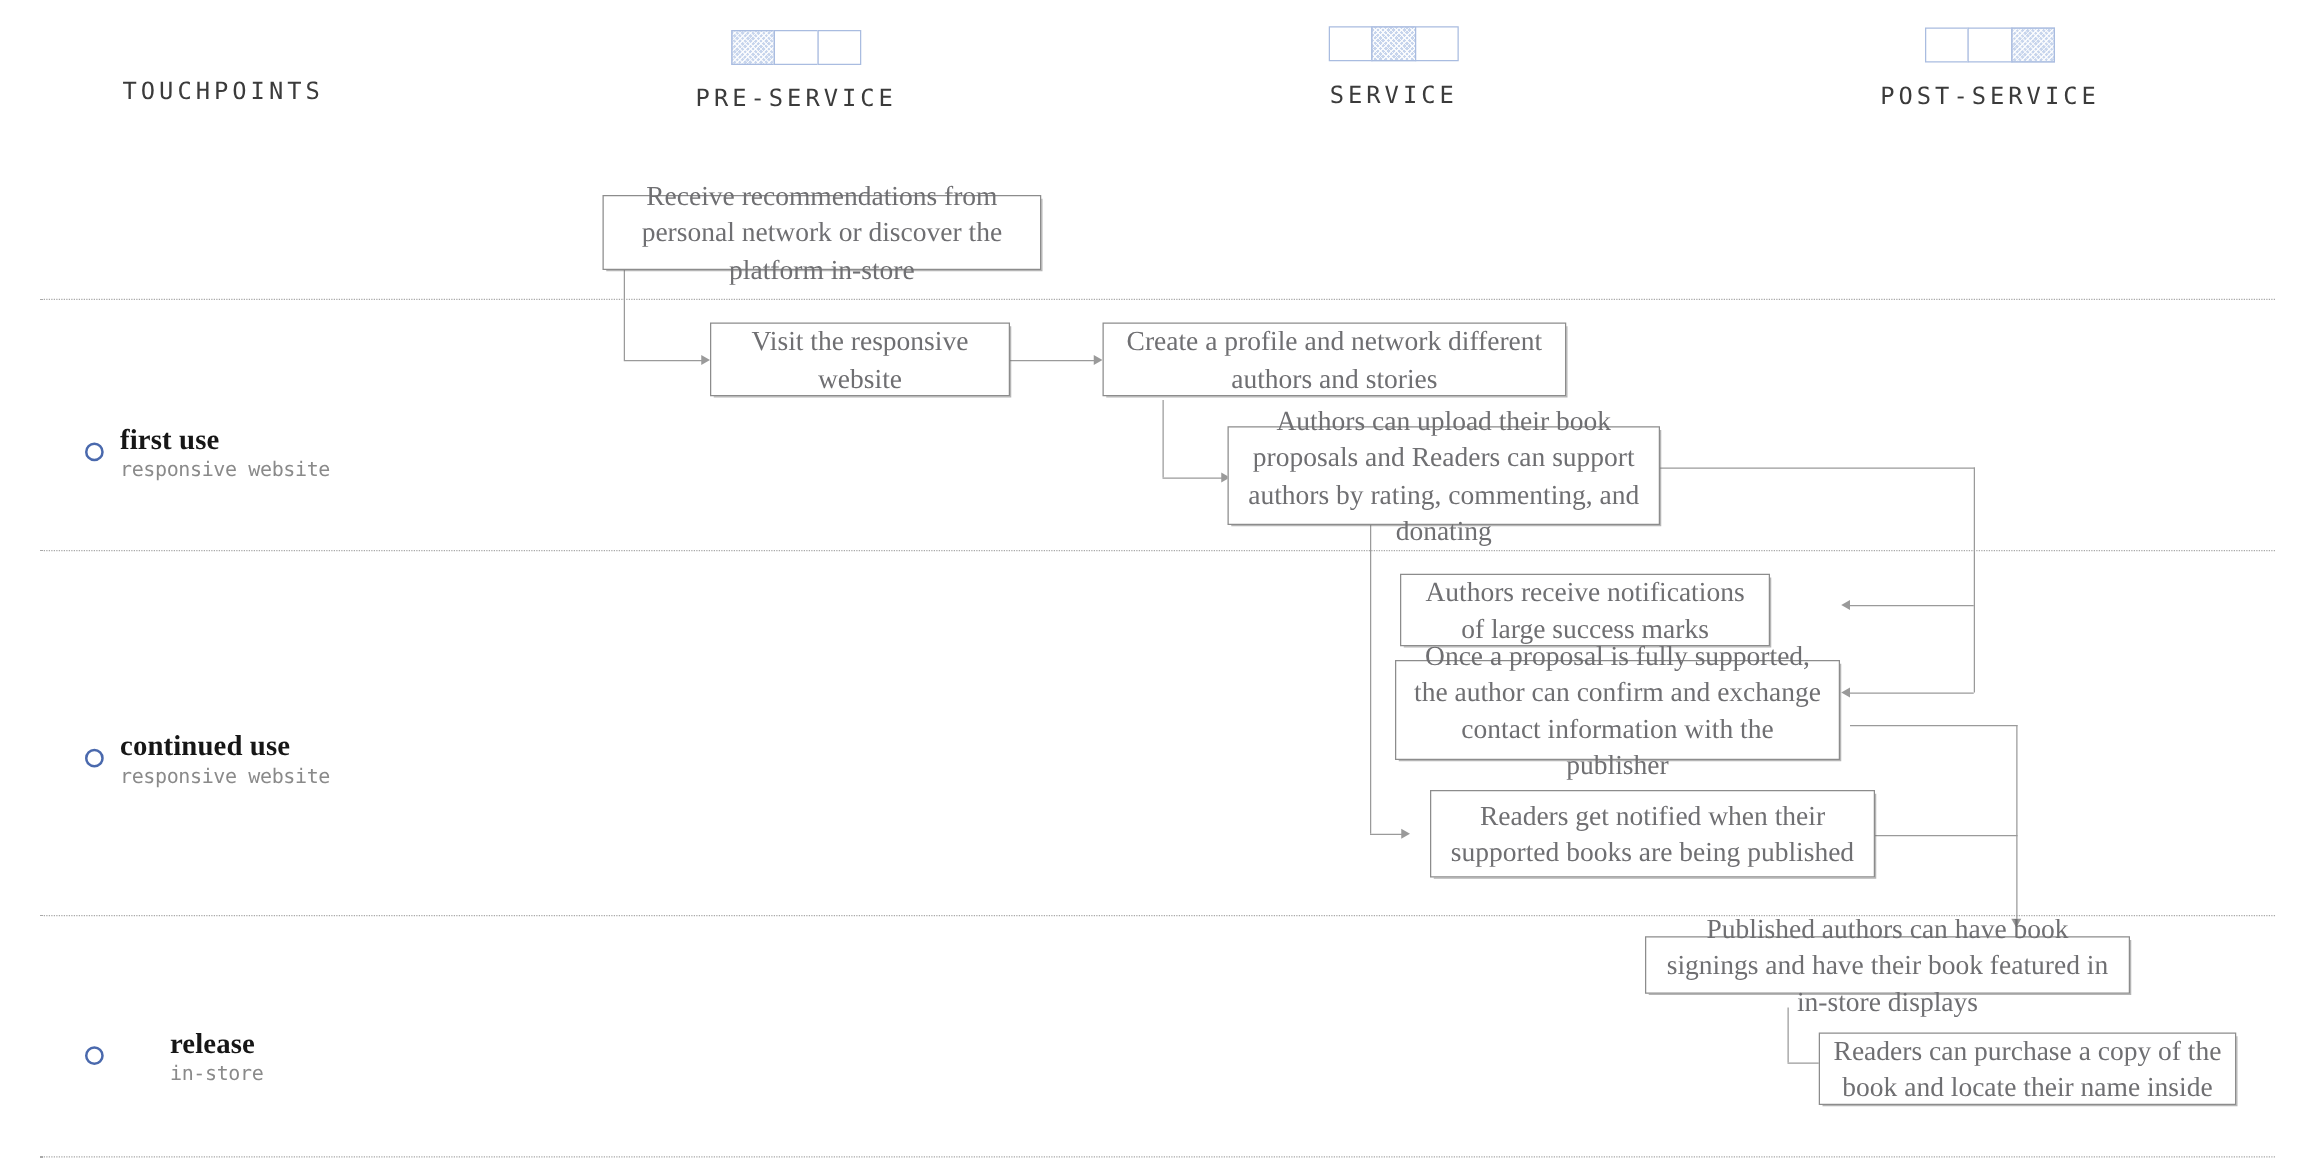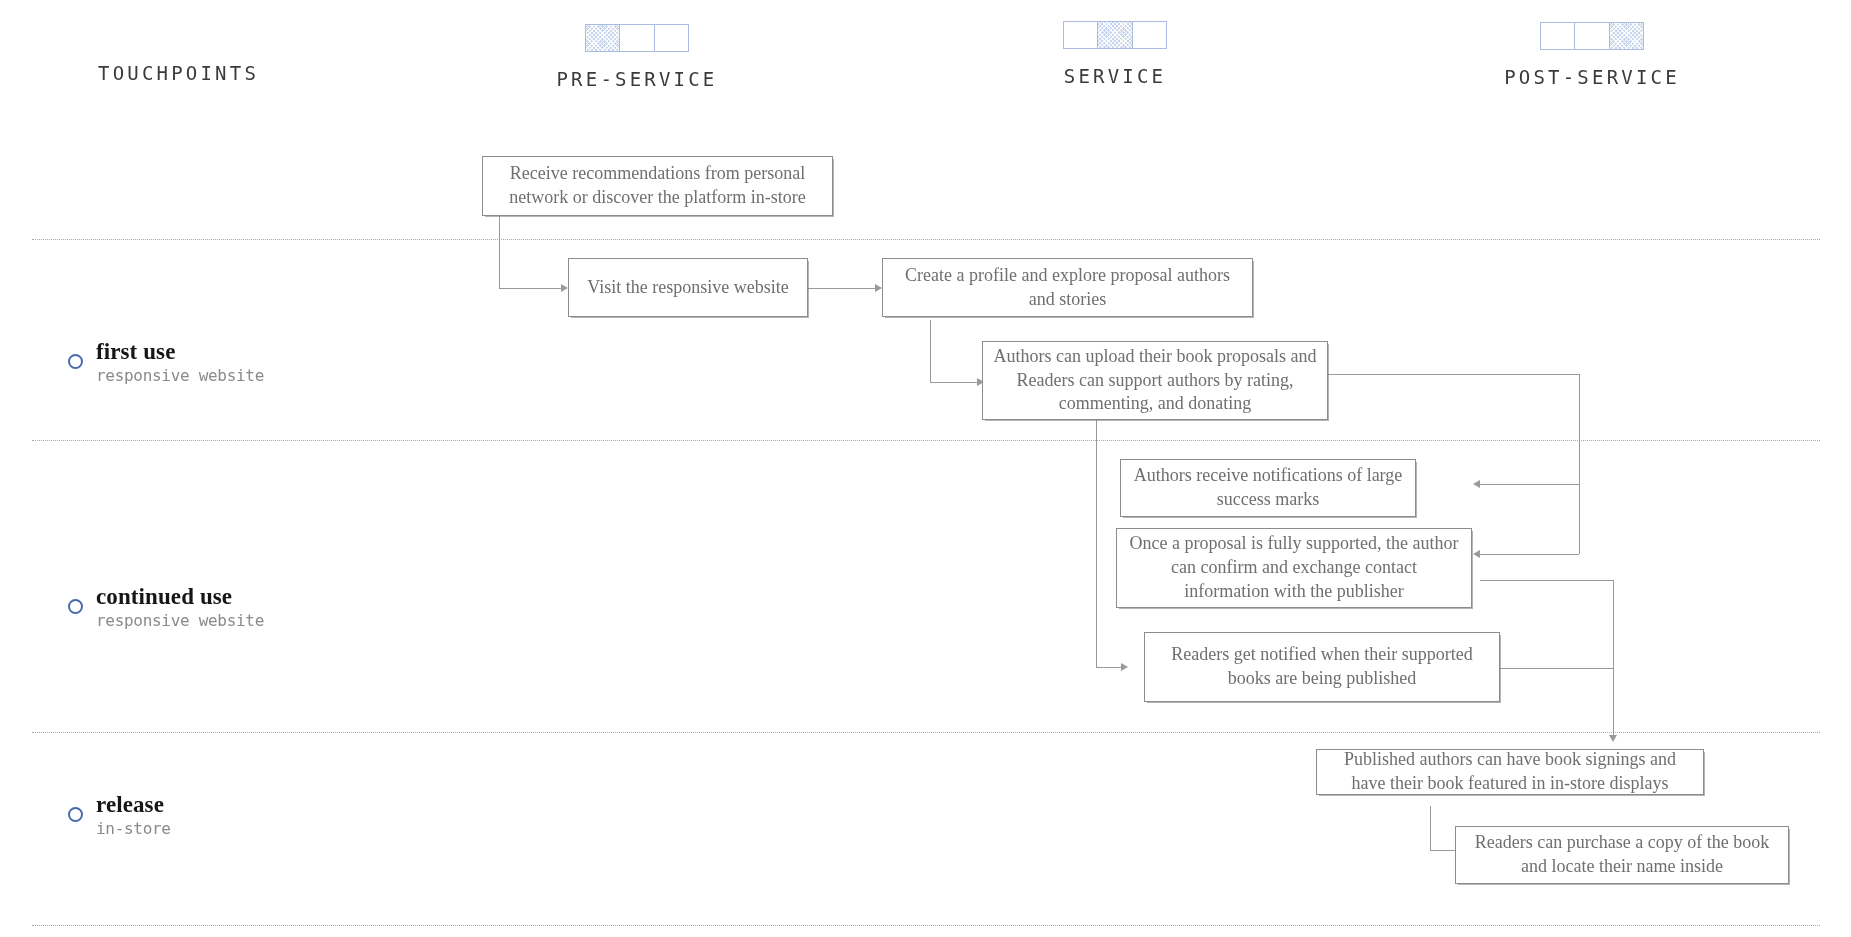--- a/index.html
+++ b/index.html
@@ -110,21 +110,21 @@
     border: 1px solid #8c8c8c;
     background: #ffffff;
     box-shadow: 2px 2px 0 -1px rgba(120,120,120,.55);
     display: flex;
     align-items: center;
     justify-content: center;
     padding: 6px 10px;
   }
   .step-text {
     font-family: "Liberation Serif", serif;
-    font-size: 18px;
+    font-size: 22px;
     line-height: 1.32;
     color: #6f6f72;
     text-align: center;
   }
 
   
   .conn {
     position: absolute;
     background: #9a9a9a;
   }
@@ -197,21 +197,21 @@
   </div>
 
   <div class="stage" style="top:584px;">
     <div class="stage-bullet"></div>
     <div class="stage-text">
       <span class="stage-title">continued use</span>
       <span class="stage-sub">responsive website</span>
     </div>
   </div>
 
-  <div class="stage" style="top:792px;">
+  <div class="stage" style="top:822px;gap:40px;">
     <div class="stage-bullet"></div>
     <div class="stage-text">
       <span class="stage-title">release</span>
       <span class="stage-sub">in-store</span>
     </div>
   </div>
 
   <div class="divider" style="top:239px;"></div>
   <div class="divider" style="top:440px;"></div>
   <div class="divider" style="top:732px;"></div>
@@ -251,21 +251,21 @@
 
   <div class="step" style="left:482px; top:156px; width:351px; height:60px;">
     <span class="step-text">Receive recommendations from personal network or discover the platform in-store</span>
   </div>
 
   <div class="step" style="left:568px; top:258px; width:240px; height:59px;">
     <span class="step-text">Visit the responsive website</span>
   </div>
 
   <div class="step" style="left:882px; top:258px; width:371px; height:59px;">
-    <span class="step-text">Create a profile and explore proposal authors and stories</span>
+    <span class="step-text">Create a profile and network different authors and stories</span>
   </div>
 
   <div class="step" style="left:982px; top:341px; width:346px; height:79px;">
     <span class="step-text">Authors can upload their book proposals and Readers can support authors by rating, commenting, and donating</span>
   </div>
 
   <div class="step" style="left:1120px; top:459px; width:296px; height:58px;">
     <span class="step-text">Authors receive notifications of large success marks</span>
   </div>
 

